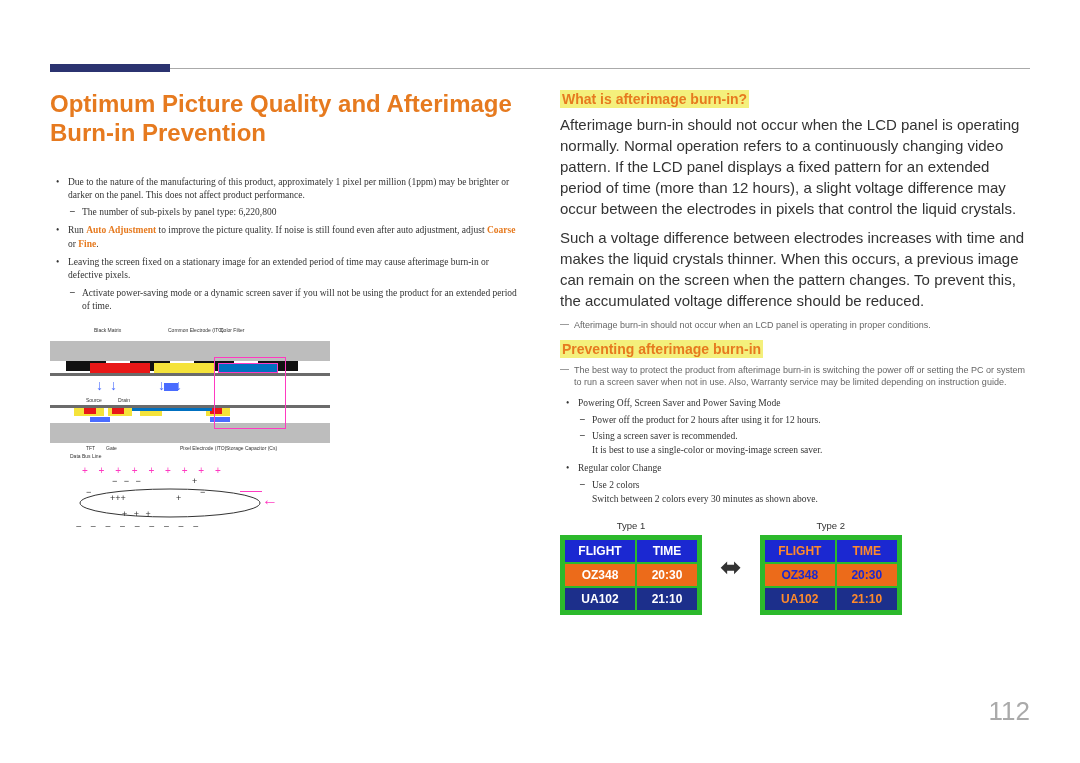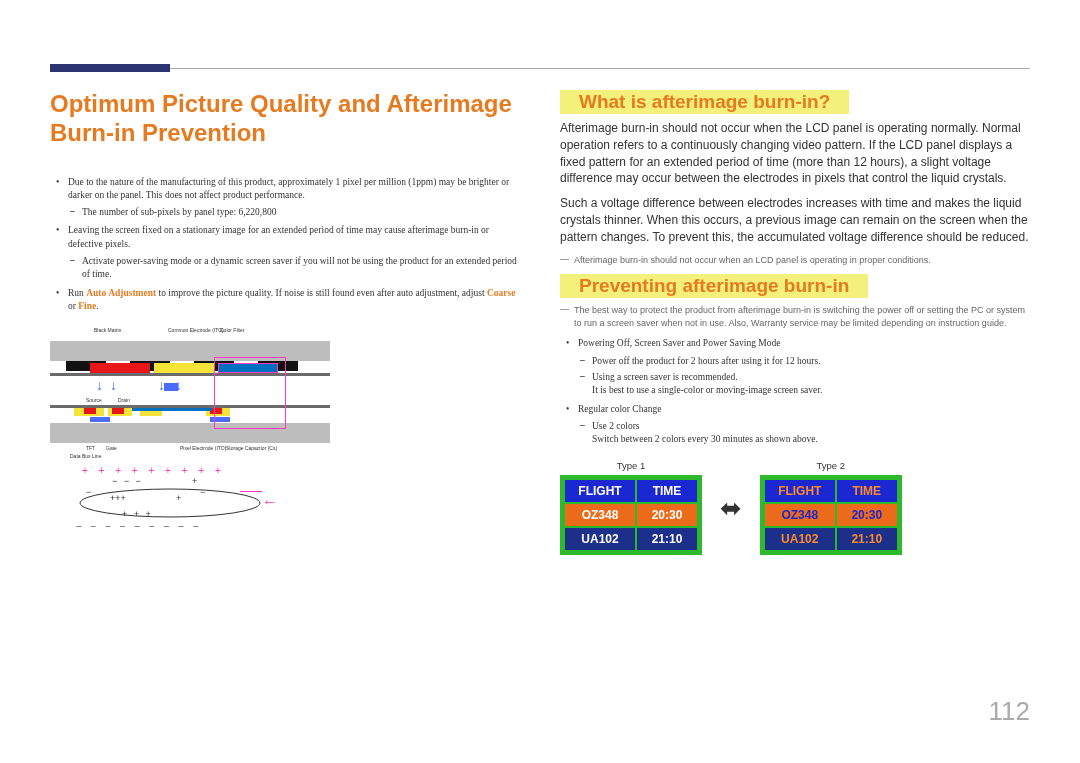--- a/index.html
+++ b/index.html
@@ -42,26 +42,26 @@
     line-height: 1.2;
     margin-bottom: 28px;
   }
   .section-h2 {
     font-size: 17px;
     font-weight: 600;
     color: #222;
     margin-bottom: 10px;
   }
   .section-h3 {
-    font-size: 19px;
+    font-size: 14px;
     font-weight: 700;
     color: #e67a1f;
     background: #f4f07c;
     display: inline-block;
-    padding: 1px 19px;
+    padding: 1px 2px;
     margin-bottom: 6px;
   }
   ul.bullet { list-style: none; padding-left: 18px; margin-bottom: 14px; }
   ul.bullet > li {
     font-size: 9.5px;
     line-height: 1.4;
     color: #333;
     margin-bottom: 5px;
     position: relative;
     font-family: Liberation Serif, serif;
@@ -80,21 +80,21 @@
     margin-bottom: 3px;
   }
   ul.dash > li::before {
     content: "‒";
     position: absolute;
     left: -12px;
     top: -1px;
     font-weight: bold;
   }
   .para {
-    font-size: 12px;
+    font-size: 15px;
     line-height: 1.4;
     margin-bottom: 8px;
   }
   .note {
     font-size: 9px;
     line-height: 1.4;
     color: #666;
     padding-left: 14px;
     position: relative;
     margin-bottom: 8px;
@@ -187,27 +187,27 @@
     <h1 class="main-title">Optimum Picture Quality and Afterimage Burn-in Prevention</h1>
 
     <ul class="bullet">
       <li>
         <span>Due to the nature of the manufacturing of this product, approximately 1 pixel per million (1ppm) may be brighter or darker on the panel. This does not affect product performance.</span>
         <ul class="dash">
           <li>The number of sub-pixels by panel type: 6,220,800</li>
         </ul>
       </li>
       <li>
+        <span>Run </span><span class="bold-orange">Auto Adjustment</span><span> to improve the picture quality. If noise is still found even after auto adjustment, adjust </span><span class="bold-orange">Coarse</span><span> or </span><span class="bold-orange">Fine</span><span>.</span>
+      </li>
+      <li>
         <span>Leaving the screen fixed on a stationary image for an extended period of time may cause afterimage burn-in or defective pixels.</span>
         <ul class="dash">
           <li>Activate power-saving mode or a dynamic screen saver if you will not be using the product for an extended period of time.</li>
         </ul>
-      </li>
-      <li>
-        <span>Run </span><span class="bold-orange">Auto Adjustment</span><span> to improve the picture quality. If noise is still found even after auto adjustment, adjust </span><span class="bold-orange">Coarse</span><span> or </span><span class="bold-orange">Fine</span><span>.</span>
       </li>
     </ul>
 
 
     <div class="diagram-box">
       <div class="diag-cross">
         <span class="lbl" style="left:44px;top:0">Black Matrix</span>
         <span class="lbl" style="left:118px;top:0">Common Electrode (ITO)</span>
         <span class="lbl" style="left:170px;top:0">Color Filter</span>
 

